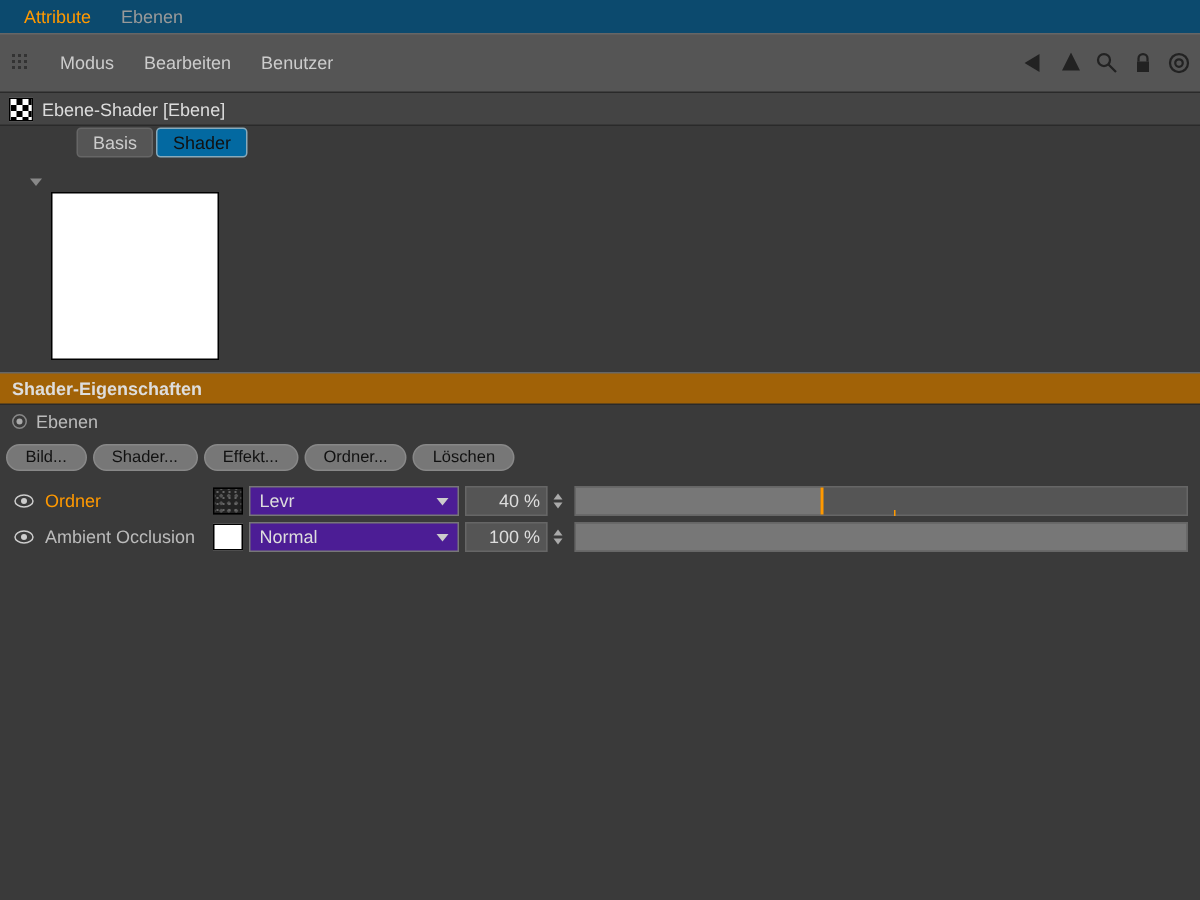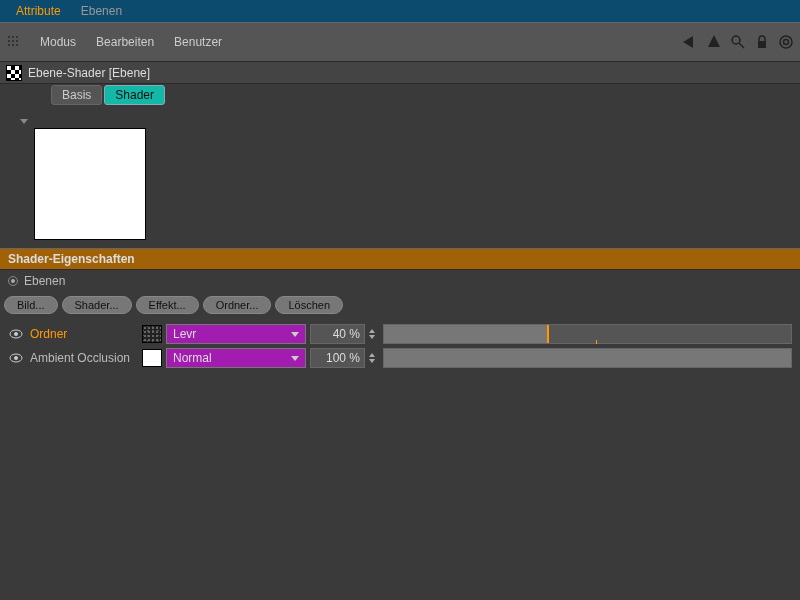--- a/index.html
+++ b/index.html
@@ -15,21 +15,21 @@
 .menu-right { margin-left: auto; display: flex; gap: 8px; align-items: center; }
 .menu-right-icon { width: 16px; height: 16px; display: flex; align-items: center; justify-content: center; color: #222; cursor: pointer; }
 
 .object-header { display: flex; align-items: center; background: #444; height: 22px; padding: 0 6px; border-bottom: 1px solid #2a2a2a; }
 .object-icon { width: 16px; height: 16px; margin-right: 6px; background: #fff; border: 1px solid #000; position: relative; }
 .object-icon::before { content: ""; position: absolute; inset: 0; background: repeating-conic-gradient(#000 0 25%, #fff 0 50%) 0 0/8px 8px; }
 .object-title { color: #ddd; }
 
 .sub-tabs { display: flex; background: #3a3a3a; height: 22px; align-items: center; padding-left: 6px; gap: 2px; margin-left: 45px; }
 .sub-tab { padding: 2px 10px; background: #555; color: #ccc; border: 1px solid #666; border-radius: 3px; cursor: pointer; }
-.sub-tab.active { background: #14b8a6; color: #111; border-color: #8ab; }
+.sub-tab.active { background: #0369a1; color: #111; border-color: #8ab; }
 
 .preview-area { padding: 8px 20px; }
 .expand-arrow { display: inline-block; width: 0; height: 0; border-left: 4px solid transparent; border-right: 4px solid transparent; border-top: 5px solid #888; vertical-align: middle; margin-right: 6px; }
 .preview-swatch { width: 112px; height: 112px; background: #fff; border: 1px solid #000; margin-left: 14px; }
 
 .section-header { background: #a16207; color: #ddd; font-weight: bold; padding: 3px 8px; border-top: 1px solid #666; border-bottom: 1px solid #2a2a2a; }
 
 .ebenen-row { display: flex; align-items: center; padding: 4px 8px; }
 .radio-dot { width: 10px; height: 10px; border: 1px solid #888; border-radius: 50%; margin-right: 6px; position: relative; }
 .radio-dot::after { content: ""; position: absolute; inset: 2px; background: #aaa; border-radius: 50%; }
@@ -38,21 +38,21 @@
 .btn { background: #777; color: #111; border: 1px solid #888; border-radius: 10px; padding: 2px 12px; cursor: pointer; font-size: 11px; }
 
 .layers { padding: 4px 8px; }
 .layer-row { display: flex; align-items: center; height: 24px; gap: 4px; }
 .layer-vis { width: 16px; height: 14px; display: flex; align-items: center; justify-content: center; }
 .layer-name { flex: 0 0 110px; color: #bbb; padding-left: 2px; }
 .layer-name.accent { color: #f90; }
 .layer-swatch { width: 20px; height: 18px; border: 1px solid #000; }
 .swatch-noise { background: #222; background-image: radial-gradient(#666 1px, transparent 1px), radial-gradient(#555 1px, transparent 1px); background-size: 4px 4px, 5px 5px; background-position: 0 0, 2px 2px; }
 .swatch-white { background: #fff; }
-.dropdown { flex: 0 0 140px; height: 20px; background: #a21caf; border: 1px solid #777; display: flex; align-items: center; justify-content: space-between; padding: 0 6px; color: #ddd; cursor: pointer; }
+.dropdown { flex: 0 0 140px; height: 20px; background: #4c1d95; border: 1px solid #777; display: flex; align-items: center; justify-content: space-between; padding: 0 6px; color: #ddd; cursor: pointer; }
 .dd-arrow { width: 0; height: 0; border-left: 4px solid transparent; border-right: 4px solid transparent; border-top: 5px solid #ccc; }
 .percent-box { flex: 0 0 55px; height: 20px; background: #555; border: 1px solid #666; color: #ddd; display: flex; align-items: center; justify-content: flex-end; padding: 0 4px; }
 .spinner { width: 10px; height: 20px; display: flex; flex-direction: column; justify-content: center; gap: 2px; }
 .sp-up { width: 0; height: 0; border-left: 3px solid transparent; border-right: 3px solid transparent; border-bottom: 4px solid #aaa; }
 .sp-dn { width: 0; height: 0; border-left: 3px solid transparent; border-right: 3px solid transparent; border-top: 4px solid #aaa; }
 .slider { flex: 1; height: 20px; position: relative; background: #555; border: 1px solid #666; }
 .slider-fill { position: absolute; left: 0; top: 0; bottom: 0; background: #777; }
 .slider-mark { position: absolute; top: 0; bottom: 0; width: 2px; background: #f90; }
 .slider-tick { position: absolute; bottom: -1px; width: 1px; height: 4px; background: #f90; }
 

